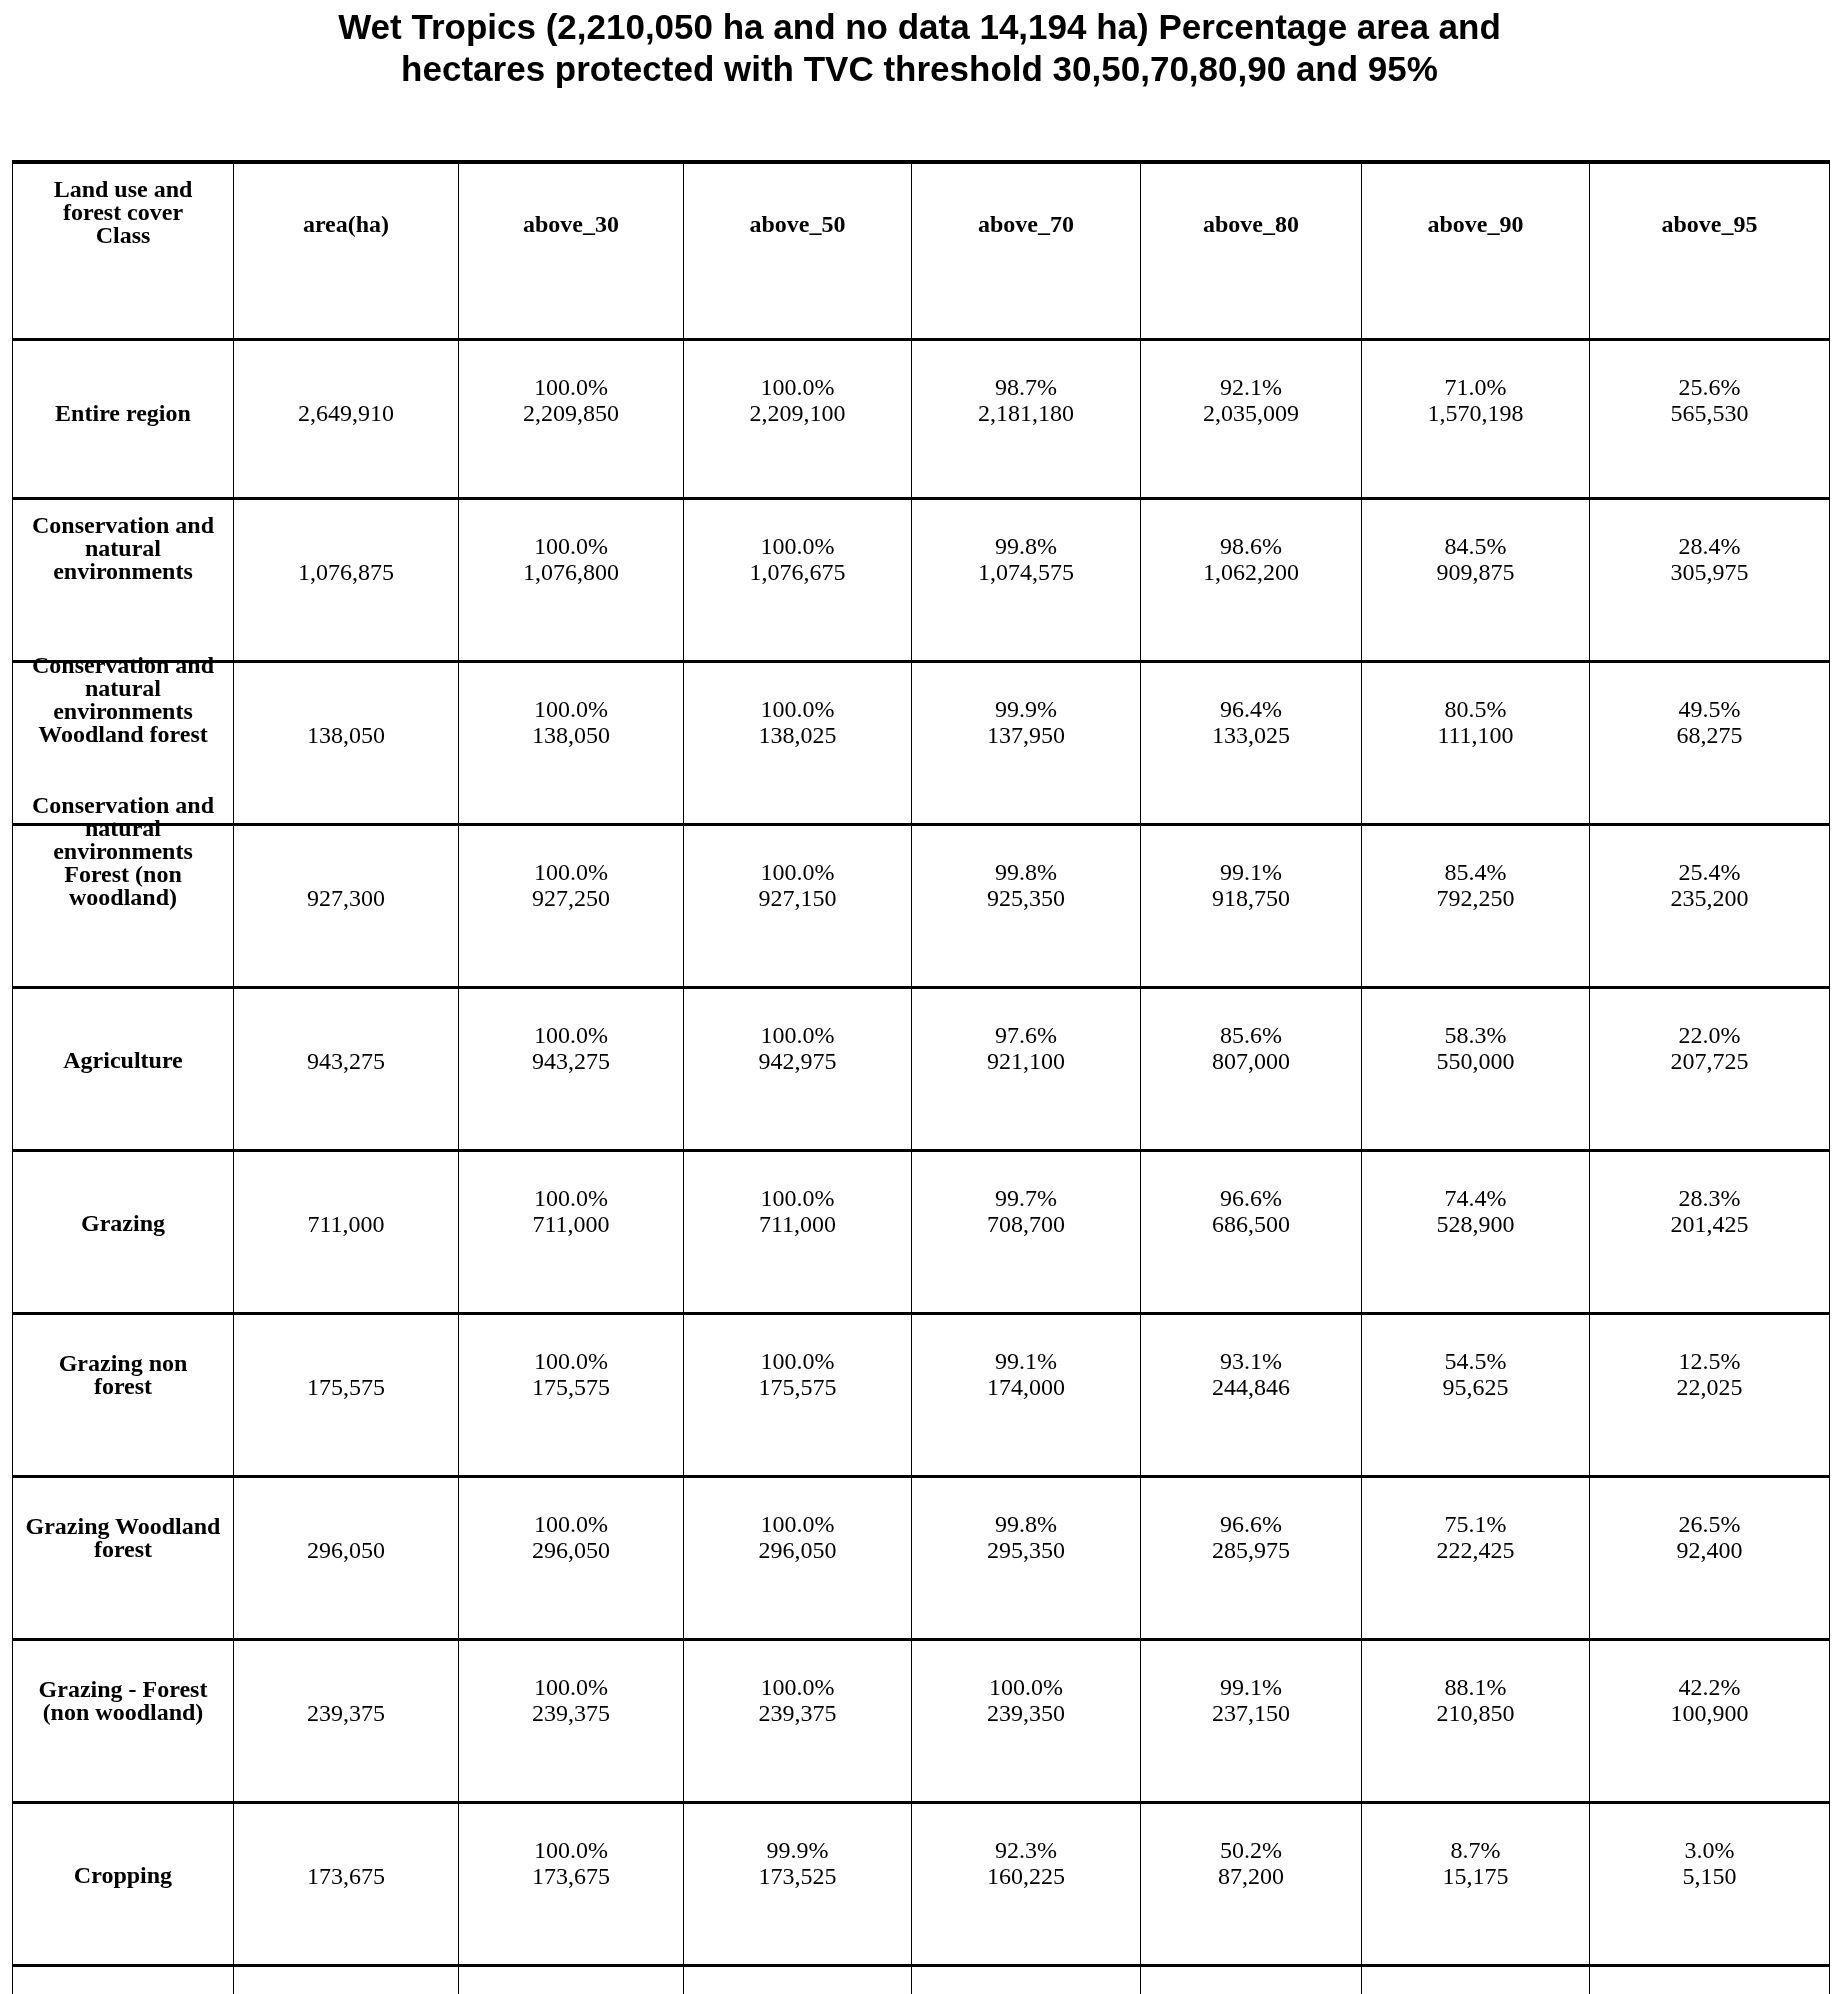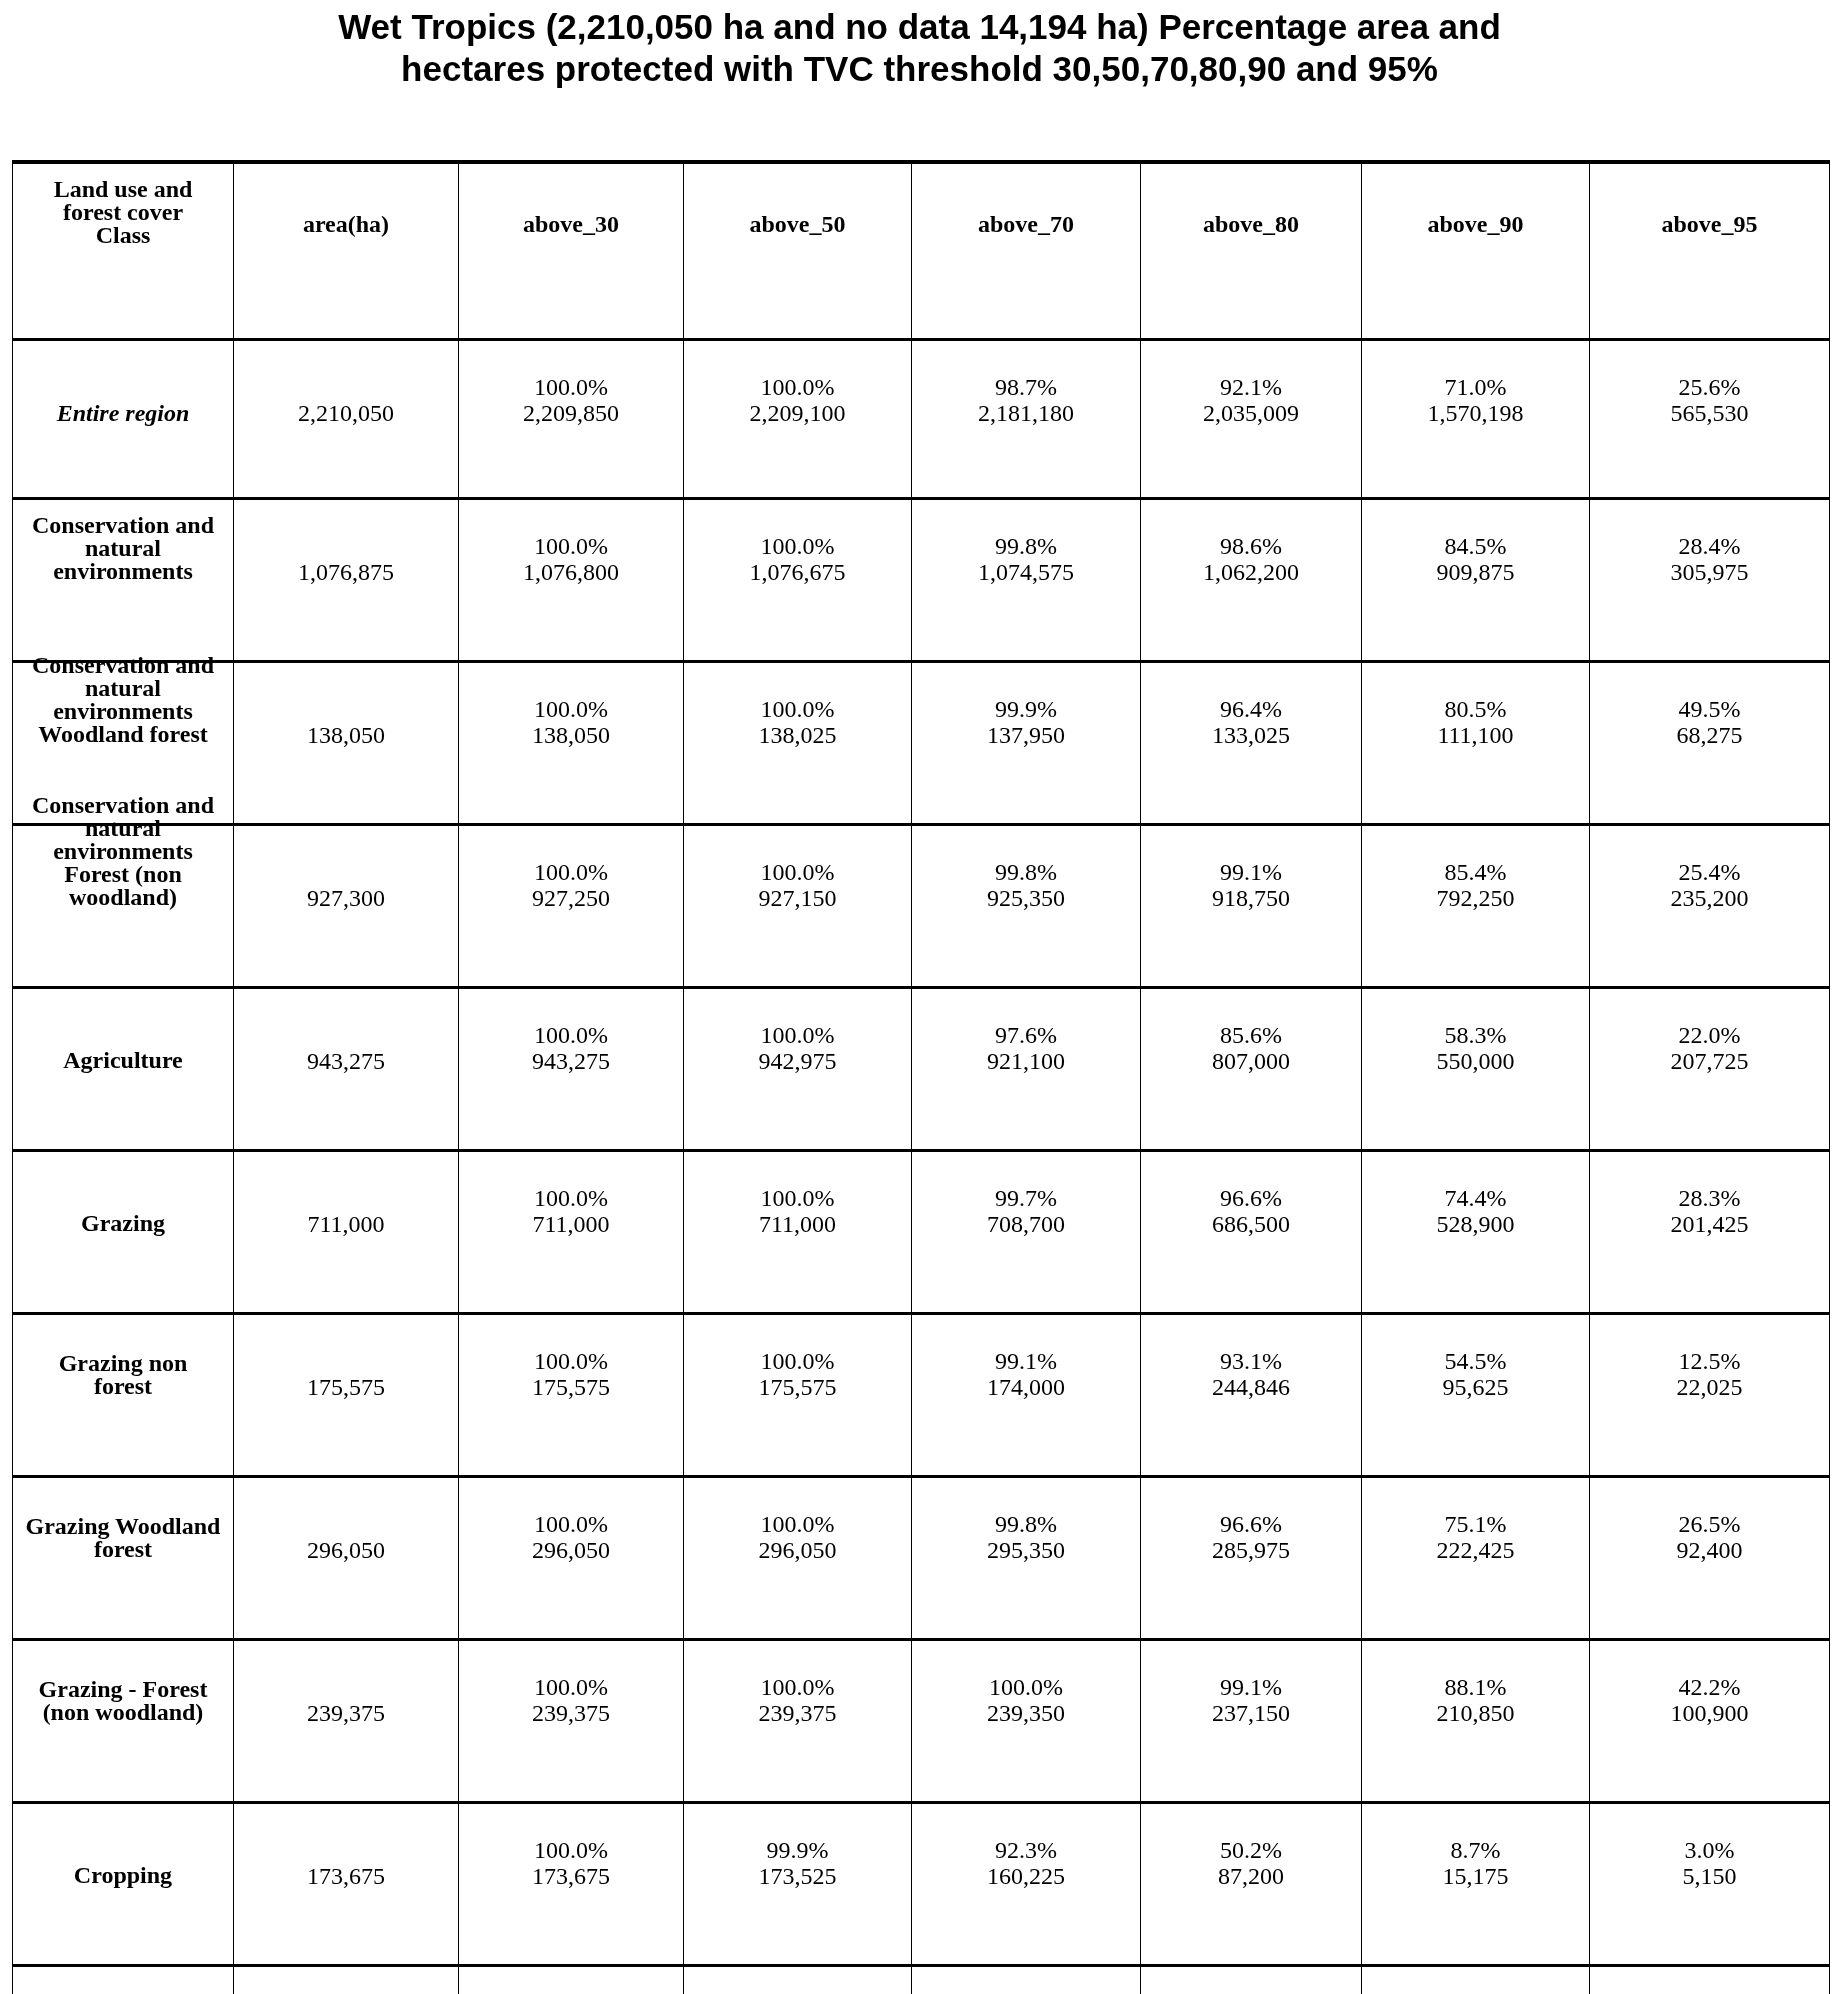--- a/index.html
+++ b/index.html
@@ -20,21 +20,21 @@
   tr.r1>*{height:156px;}
   tr.rr>*{height:160px;}
 
   .num{position:absolute;left:0;right:0;bottom:75px;text-align:center;
        font-size:24px;line-height:26px;font-weight:normal;white-space:pre-line;}
   .label{position:absolute;left:0;right:0;bottom:77px;text-align:center;
        font-size:24px;line-height:23px;font-weight:bold;white-space:pre-line;margin-top:20px;}
   tr.hdr .num{bottom:101px;font-weight:bold;}
   tr.hdr .label{bottom:91px;}
   tr.r1 .num{bottom:71px;}
-  tr.r1 .label{bottom:72px;font-style:italic;}
+  tr.r1 .label{bottom:72px;}
 </style>
 </head>
 <body>
 
 <div class="title">Wet Tropics (2,210,050 ha and no data 14,194 ha) Percentage area and
 hectares protected with TVC threshold 30,50,70,80,90 and 95%</div>
 
 <table class="main">
   <colgroup>
     <col style="width:221px">
@@ -73,21 +73,21 @@
         </th>
     <th>
           <div class="num">above_95</div>
         </th>
   </tr>
   <tr class="r1">
     <td>
           <div class="label">Entire region</div>
         </td>
     <td>
-          <div class="num">2,210,050</div>
+          <div class="num">2,649,910</div>
         </td>
     <td>
           <div class="num">100.0%
 2,209,850</div>
         </td>
     <td>
           <div class="num">100.0%
 2,209,100</div>
         </td>
     <td>

